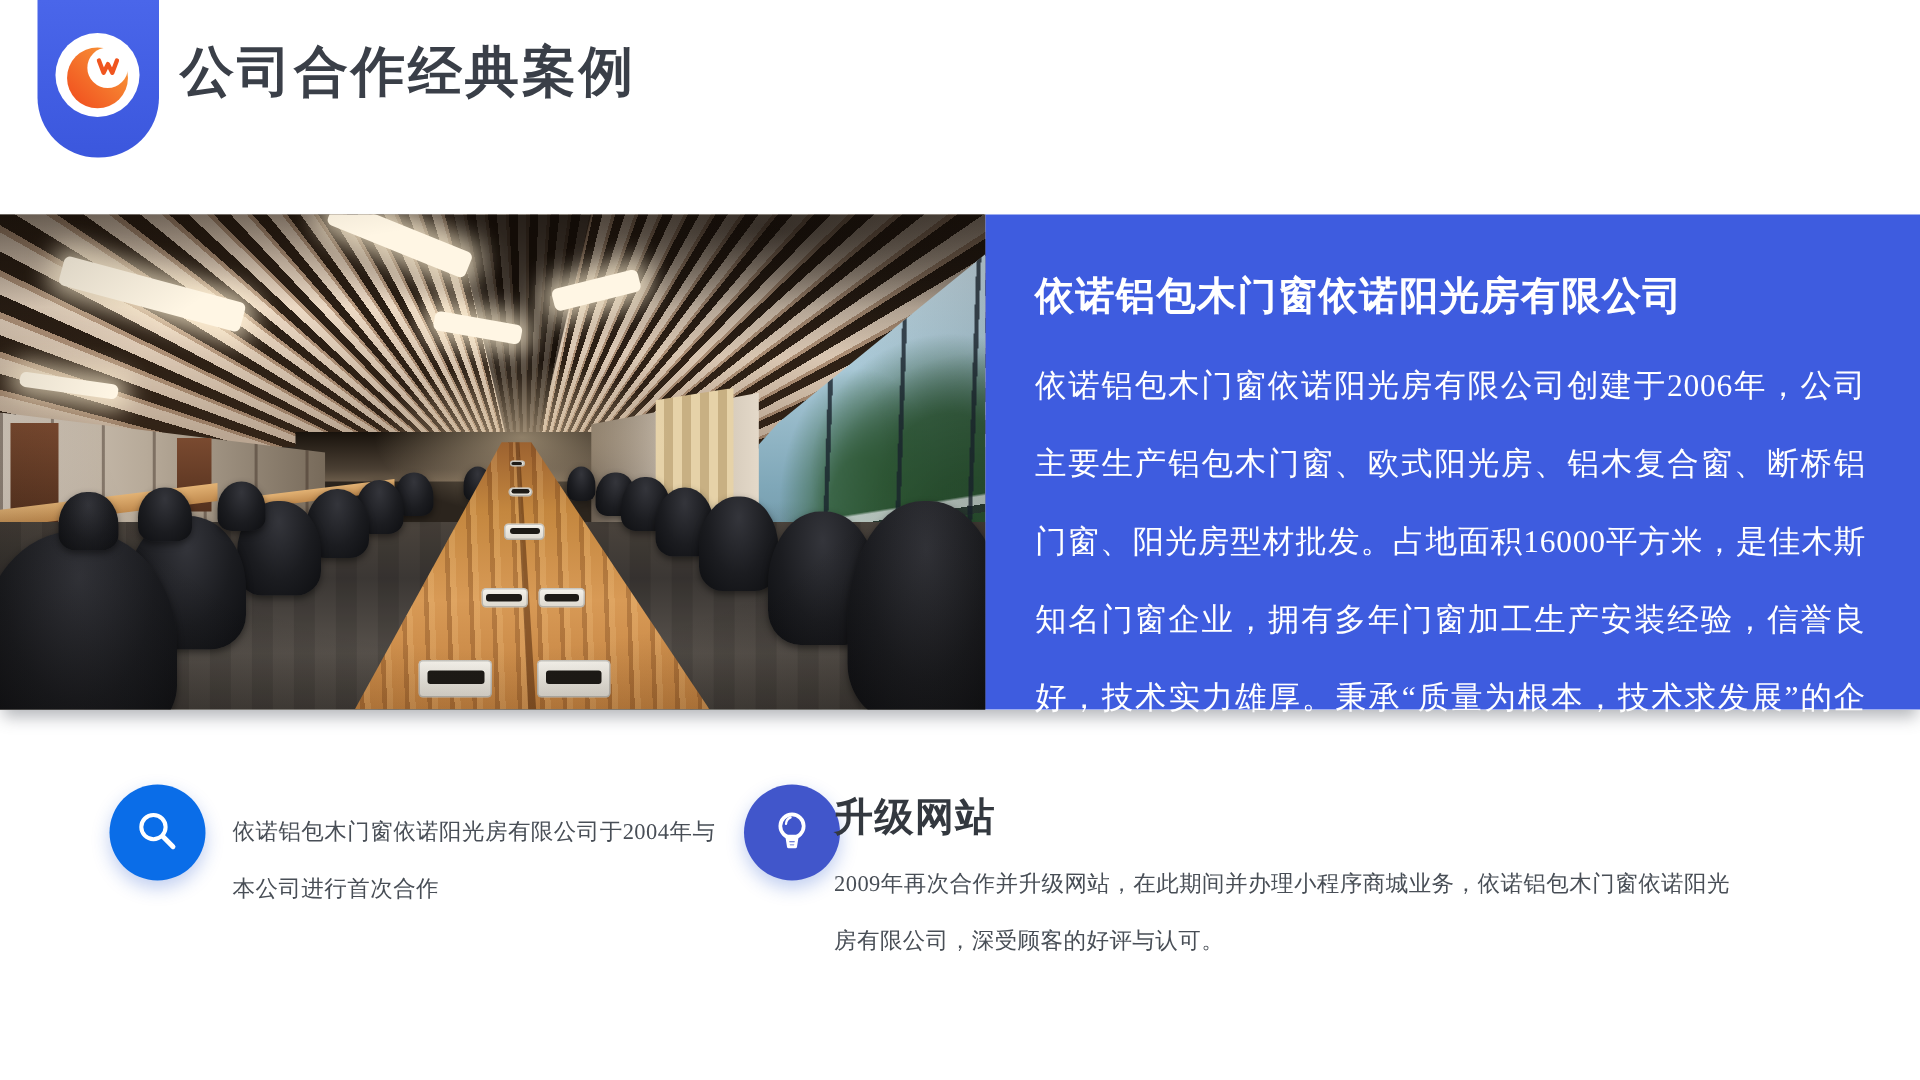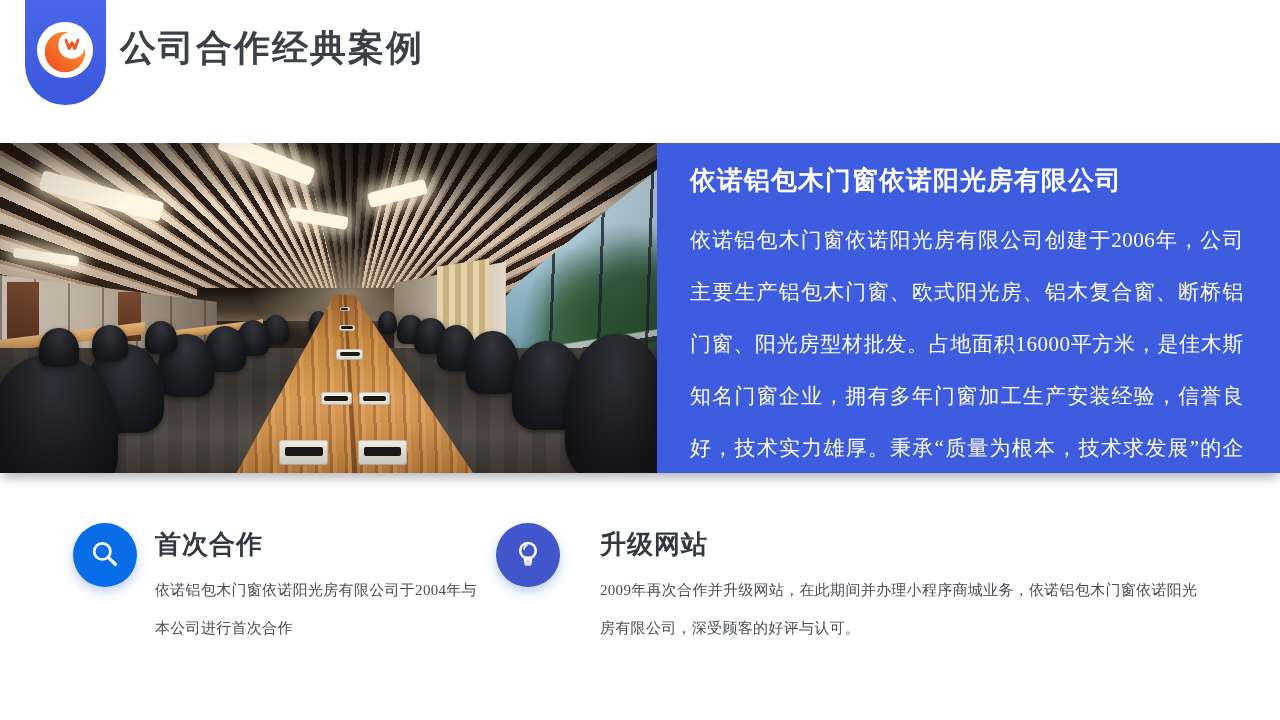--- a/index.html
+++ b/index.html
@@ -11,21 +11,21 @@
          background:linear-gradient(180deg,#4a66ea 0%,#3b57dd 100%);
          border-radius:0 0 40px 40px;}
   .badge svg{position:absolute;left:11px;top:21px;}
   .page-title{position:absolute;left:120px;top:24px;margin:0;
               font-size:36px;font-weight:700;color:#3a3f48;letter-spacing:2px;}
 
   
   .band{position:absolute;left:0;top:143px;width:1280px;height:330px;
         box-shadow:0 7px 10px -2px rgba(90,95,105,.45);}
   .panel{position:absolute;left:657px;top:0;width:623px;height:330px;
-         background:#3e5cdf;box-sizing:border-box;padding:20px 36px 0 33px;}
+         background:#3e5cdf;box-sizing:border-box;padding:37px 36px 0 33px;}
   .panel h2{margin:0 0 16px 0;font-size:26px;font-weight:700;color:#ffffff;letter-spacing:1px;}
   .panel p{margin:0;font-size:21px;line-height:52px;color:#ffffff;
            letter-spacing:.5px;text-align:justify;}
 
   
   .photo{position:absolute;left:0;top:0;width:657px;height:330px;overflow:hidden;background:#2b241d;}
   .photo div{position:absolute;}
   .ph-ceiling{left:-5%;right:-5%;top:0;height:47%;
       background:repeating-conic-gradient(from 180deg at 53% 135%,
         #ecd9c4 0deg 1.6deg,#b99a7f 1.6deg 2.2deg,#2a1e14 2.2deg 3.8deg);}
@@ -83,21 +83,21 @@
       background:radial-gradient(ellipse at 50% 45%,transparent 55%,rgba(10,8,6,.28) 100%);}
 
   
   .micon{position:absolute;width:64px;height:64px;border-radius:50%;
          display:flex;align-items:center;justify-content:center;
          box-shadow:0 5px 12px rgba(30,80,200,.28);}
   .micon.bright{left:73px;top:523px;background:#0a6de8;}
   .micon.indigo{left:496px;top:523px;background:#4156cb;}
   .mtext{position:absolute;top:527px;}
   .mtext.first{left:155px;width:334px;}
-  .mtext.second{left:600px;width:604px;}
+  .mtext.second{left:556px;width:604px;}
   .mtext h3{margin:0;font-size:26px;font-weight:700;color:#33383f;letter-spacing:1px;}
   .mtext p{margin:9px 0 0 0;font-size:15px;line-height:38px;color:#484e56;letter-spacing:.3px;}
 </style>
 </head>
 <body>
 
 <div class="slide">
 
   <div class="badge">
     <svg width="58" height="58" viewBox="0 0 60 60">
@@ -177,21 +177,20 @@
     </div>
   </div>
 
   <div class="micon bright">
     <svg width="36" height="36" viewBox="0 0 40 40">
       <circle cx="17" cy="16" r="9" fill="none" stroke="#ffffff" stroke-width="3"></circle>
       <line x1="24" y1="23" x2="31.5" y2="30.5" stroke="#ffffff" stroke-width="3.6" stroke-linecap="round"></line>
     </svg>
   </div>
   <div class="mtext first">
-    <h3>首次合作</h3>
     <p>依诺铝包木门窗依诺阳光房有限公司于2004年与本公司进行首次合作</p>
   </div>
 
   <div class="micon indigo">
     <svg width="38" height="38" viewBox="0 0 40 40">
       <circle cx="20" cy="15.5" r="8.2" fill="none" stroke="#ffffff" stroke-width="2.6"></circle>
       <path d="M16.4 22.6 L23.6 22.6 L22.4 30 L17.6 30 Z" fill="none" stroke="#ffffff" stroke-width="2.2" stroke-linejoin="round"></path>
       <line x1="16.8" y1="25.3" x2="23.2" y2="25.3" stroke="#ffffff" stroke-width="1.6"></line>
       <line x1="17.2" y1="27.6" x2="22.8" y2="27.6" stroke="#ffffff" stroke-width="1.6"></line>
       <path d="M15.8 14 a5.2 5.2 0 0 1 3.2 -4.6" fill="none" stroke="#ffffff" stroke-width="1.6" stroke-linecap="round"></path>

